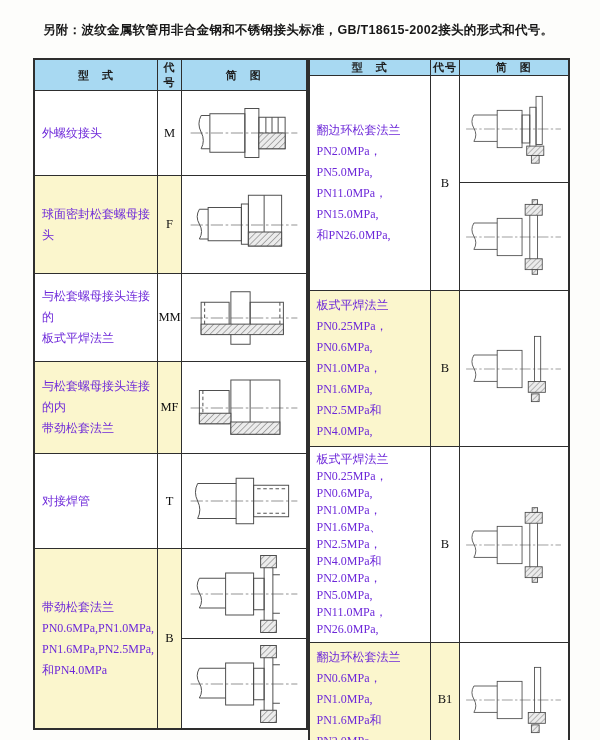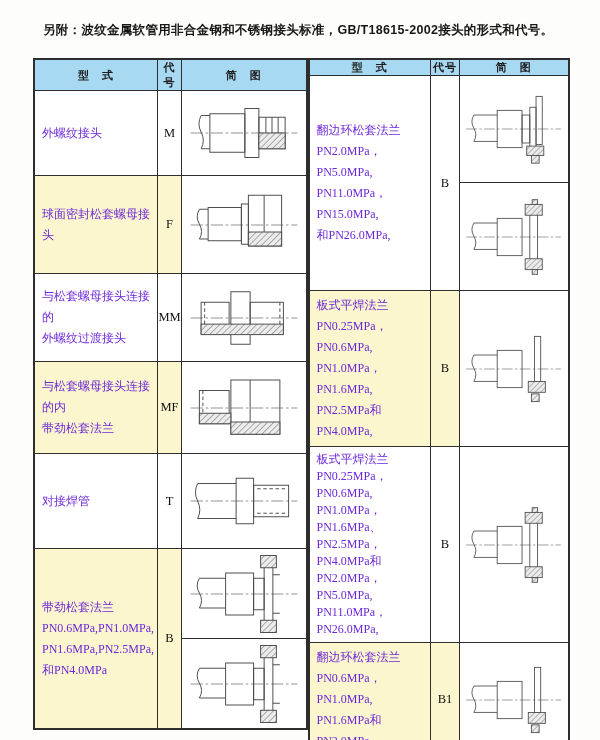--- a/index.html
+++ b/index.html
@@ -109,21 +109,21 @@
                 <rect x="70" y="14" width="38" height="58"></rect>
                 <line x1="88" y1="14" x2="88" y2="72"></line>
                 <rect x="70" y="56" width="38" height="16" fill="url(#hx)"></rect>
               </g>
             </svg>
           </td>
         </tr>
         <tr>
           <td class="type-cell" rowspan="1">
             <div class="type-text">与松套螺母接头连接的
-外螺纹过渡接头</div>
+板式平焊法兰</div>
           </td>
           <td class="code-cell" rowspan="1">MM</td>
           <td class="diag-cell" style="height: 87px;">
             <svg class="diag" viewBox="0 0 130 96">
               <line x1="4" y1="48" x2="126" y2="48" stroke="#666" stroke-width="0.8" stroke-dasharray="14 3 3 3"></line>
               <g stroke="#4a4a4a" fill="none" stroke-width="1.1">
                 <rect x="16" y="30" width="32" height="36"></rect>
                 <line x1="20" y1="30" x2="20" y2="66" stroke-dasharray="4 3"></line>
                 <rect x="50" y="18" width="22" height="60"></rect>
                 <rect x="72" y="30" width="38" height="36"></rect>

